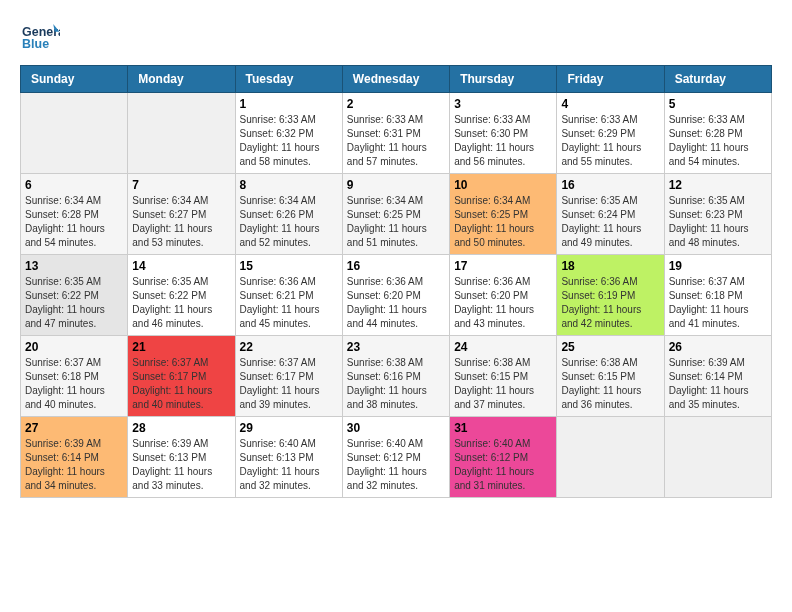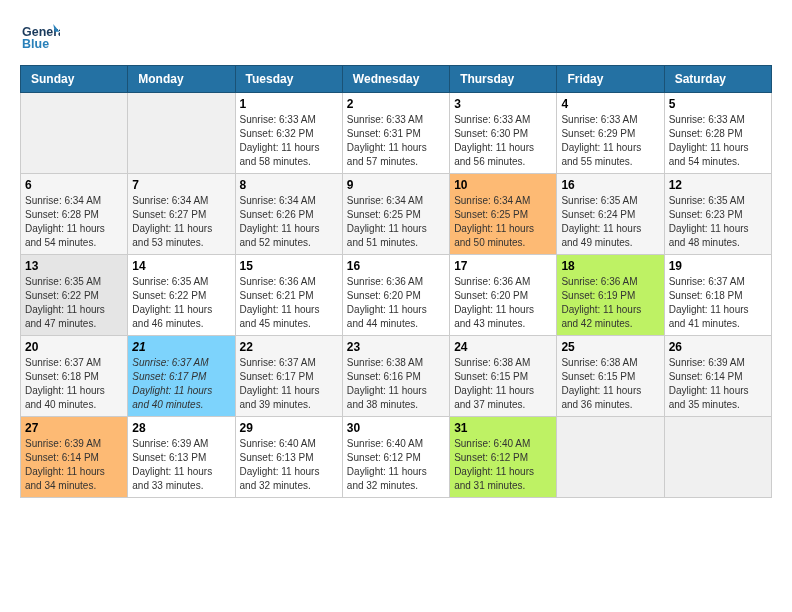--- a/index.html
+++ b/index.html
@@ -194,21 +194,21 @@
         <td style="background: rgb(255, 255, 255);">
           <div class="day-number">19</div>
           <div class="day-info">Sunrise: 6:37 AM<br>Sunset: 6:18 PM<br>Daylight: 11 hours and 41 minutes.</div>
         </td>
       </tr>
       <tr>
         <td style="background: rgb(245, 245, 245);">
           <div class="day-number">20</div>
           <div class="day-info">Sunrise: 6:37 AM<br>Sunset: 6:18 PM<br>Daylight: 11 hours and 40 minutes.</div>
         </td>
-        <td style="background: #7dd3fc; font-style: italic;">
+        <td style="background: #ef4444;">
           <div class="day-number">21</div>
           <div class="day-info">Sunrise: 6:37 AM<br>Sunset: 6:17 PM<br>Daylight: 11 hours and 40 minutes.</div>
         </td>
         <td style="background: rgb(245, 245, 245);">
           <div class="day-number">22</div>
           <div class="day-info">Sunrise: 6:37 AM<br>Sunset: 6:17 PM<br>Daylight: 11 hours and 39 minutes.</div>
         </td>
         <td style="background: rgb(245, 245, 245);">
           <div class="day-number">23</div>
           <div class="day-info">Sunrise: 6:38 AM<br>Sunset: 6:16 PM<br>Daylight: 11 hours and 38 minutes.</div>
@@ -236,21 +236,21 @@
           <div class="day-info">Sunrise: 6:39 AM<br>Sunset: 6:13 PM<br>Daylight: 11 hours and 33 minutes.</div>
         </td>
         <td style="background: rgb(255, 255, 255);">
           <div class="day-number">29</div>
           <div class="day-info">Sunrise: 6:40 AM<br>Sunset: 6:13 PM<br>Daylight: 11 hours and 32 minutes.</div>
         </td>
         <td style="background: rgb(255, 255, 255);">
           <div class="day-number">30</div>
           <div class="day-info">Sunrise: 6:40 AM<br>Sunset: 6:12 PM<br>Daylight: 11 hours and 32 minutes.</div>
         </td>
-        <td style="background: #bef264;">
+        <td style="background: #ec4899;">
           <div class="day-number">31</div>
           <div class="day-info">Sunrise: 6:40 AM<br>Sunset: 6:12 PM<br>Daylight: 11 hours and 31 minutes.</div>
         </td>
         <td class="empty-cell"></td>
         <td class="empty-cell"></td>
       </tr>
     </tbody>
 </table>
 
 </body></html>

